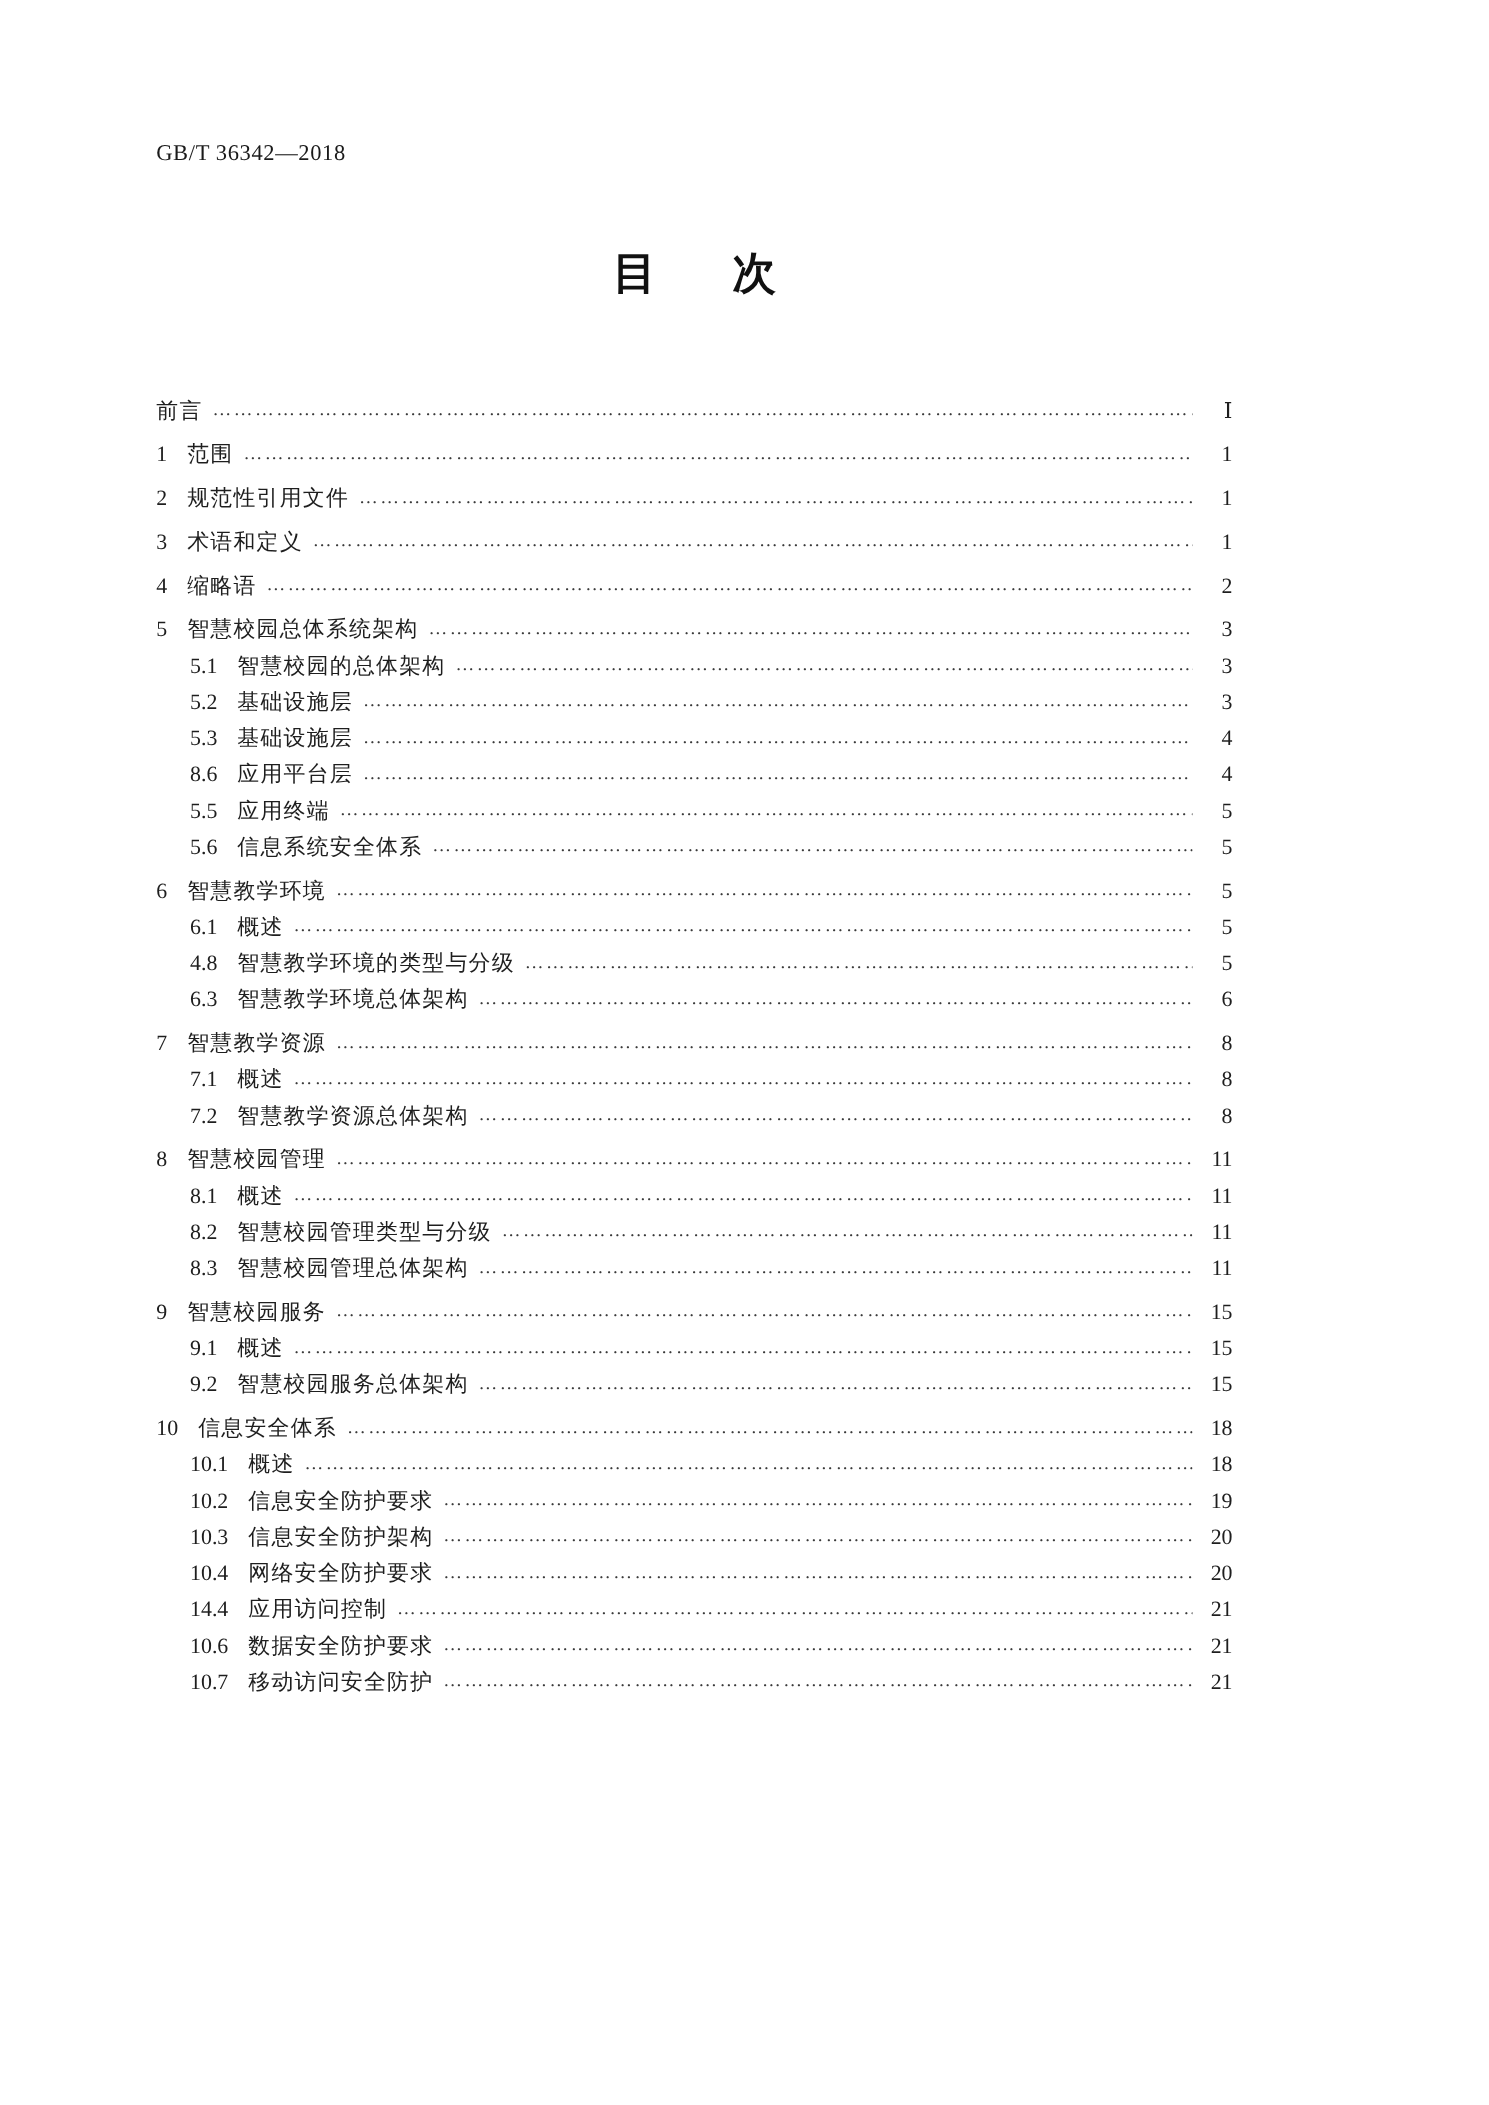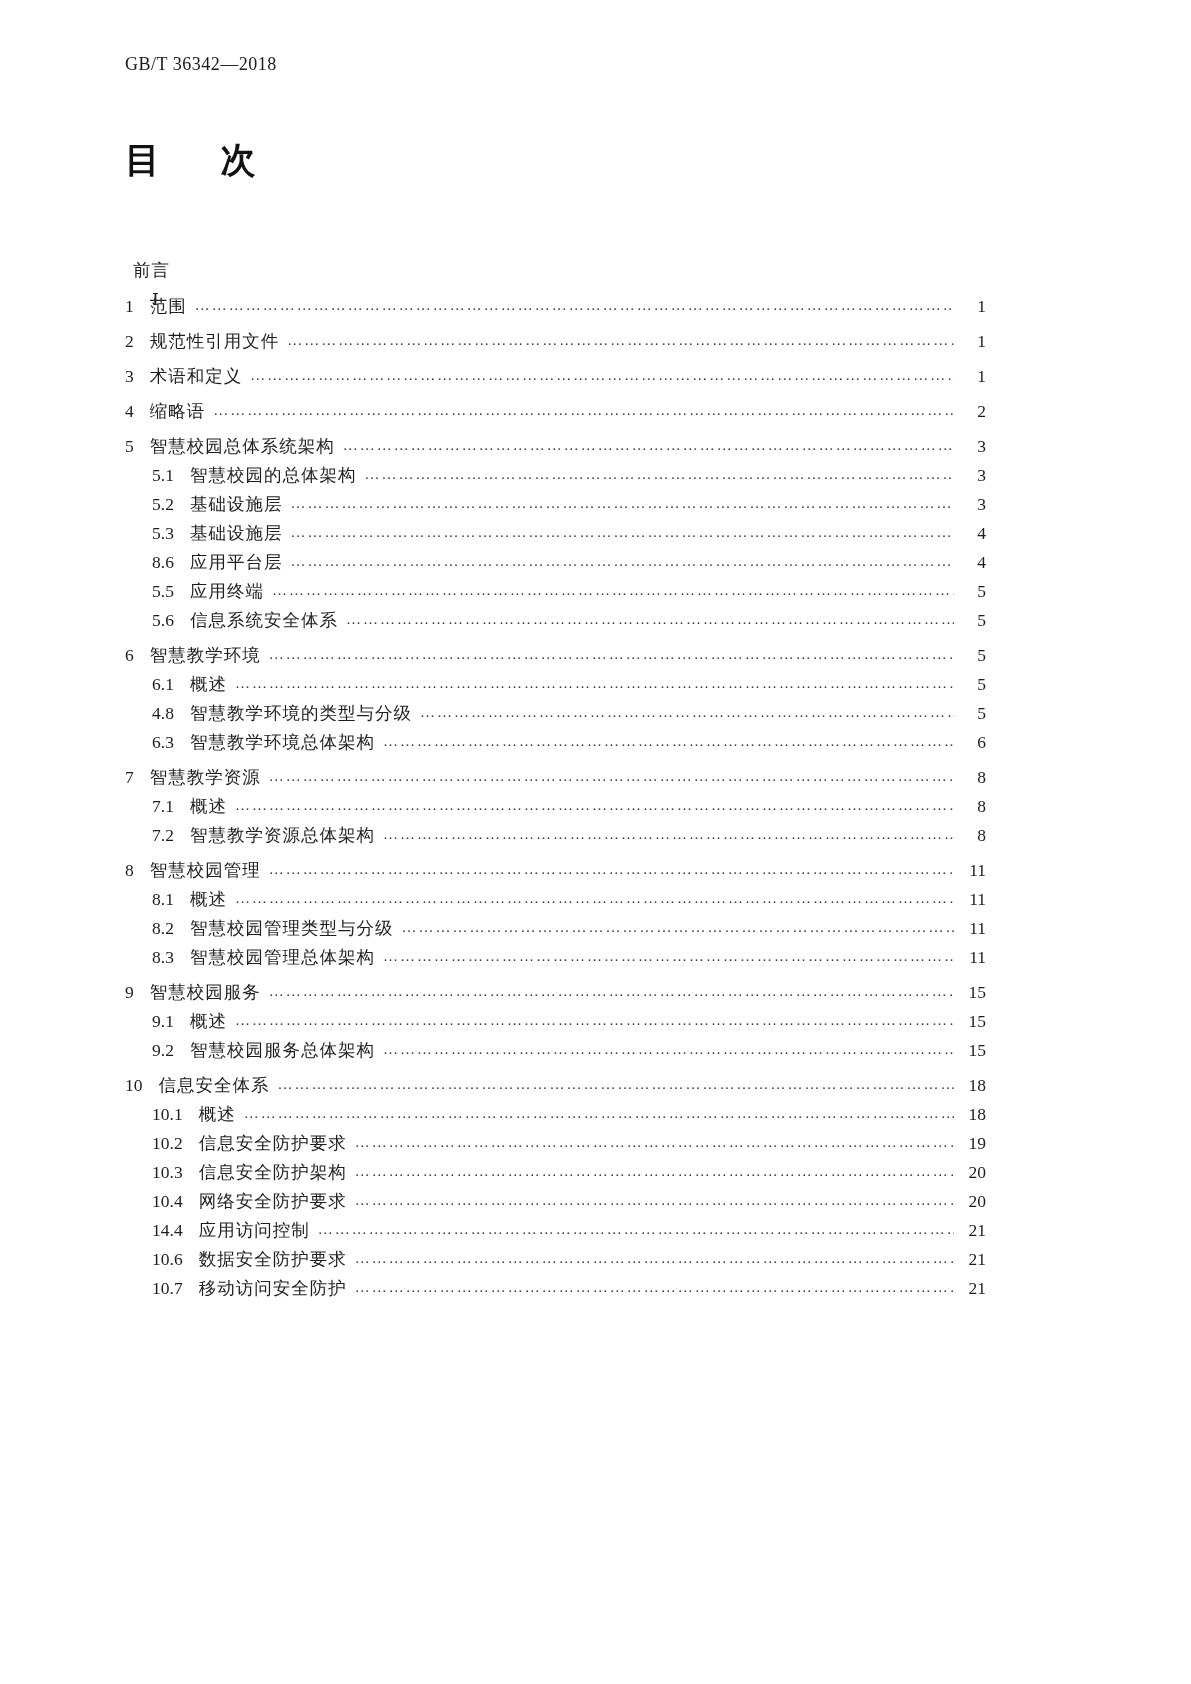--- a/index.html
+++ b/index.html
@@ -13,49 +13,49 @@
     overflow: hidden;
   }
   .page {
     position: absolute;
     left: 125px;
     top: 0;
     width: 861px;
     height: 1684px;
   }
   .doc-number {
-    margin-top: 54px;
+    margin-top: 112px;
     font-size: 18px;
     letter-spacing: 0.5px;
     font-weight: 500;
     color: #1a1a1a;
   }
   .page-title {
     margin-top: 62px;
-    text-align: left;
+    text-align: center;
     font-family: "Liberation Sans", "DejaVu Sans", sans-serif;
     font-weight: 700;
     font-size: 35px;
     color: #111;
     white-space: pre;
     word-spacing: 1.45em;
   }
   .toc-list {
     margin-top: 72px;
     font-size: 17.5px;
   }
   .entry {
     display: flex;
     align-items: baseline;
     line-height: 29px;
     height: 29px;
     white-space: nowrap;
   }
   .entry.level-0, .entry.level-1 { margin-top: 6px; }
-  .entry:first-child { margin-top: 0; flex-direction: column; }
+  .entry:first-child { margin-top: 0; }
   .entry.level-2 { padding-left: 27px; justify-content: flex-end; }
   .entry .num {
     margin-right: 16px;
     color: #1e1e1e;
   }
   .entry .num:empty { display: none; }
   .entry .label {
     letter-spacing: 1px;
     color: #1e1e1e;
   }

